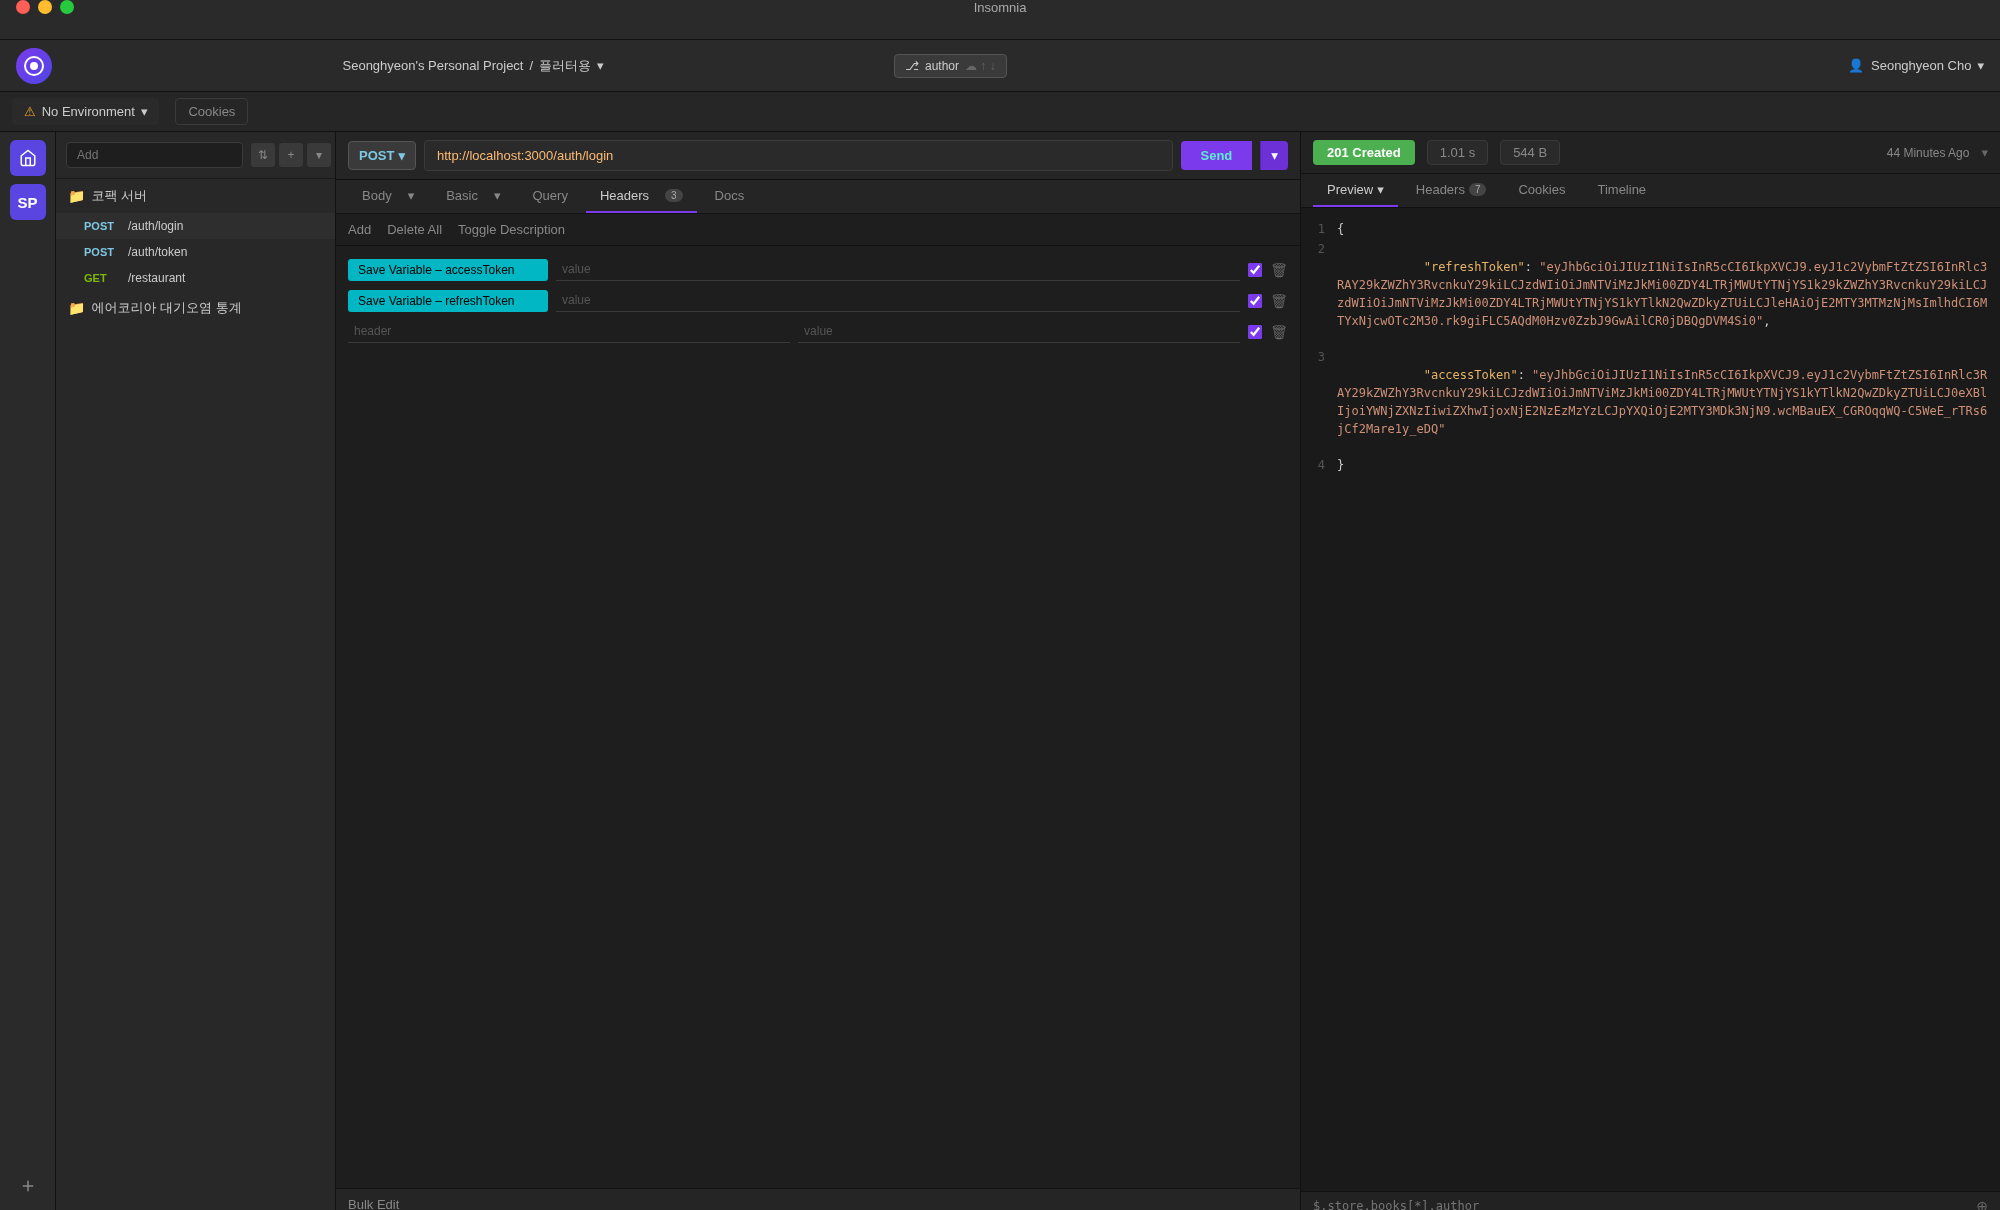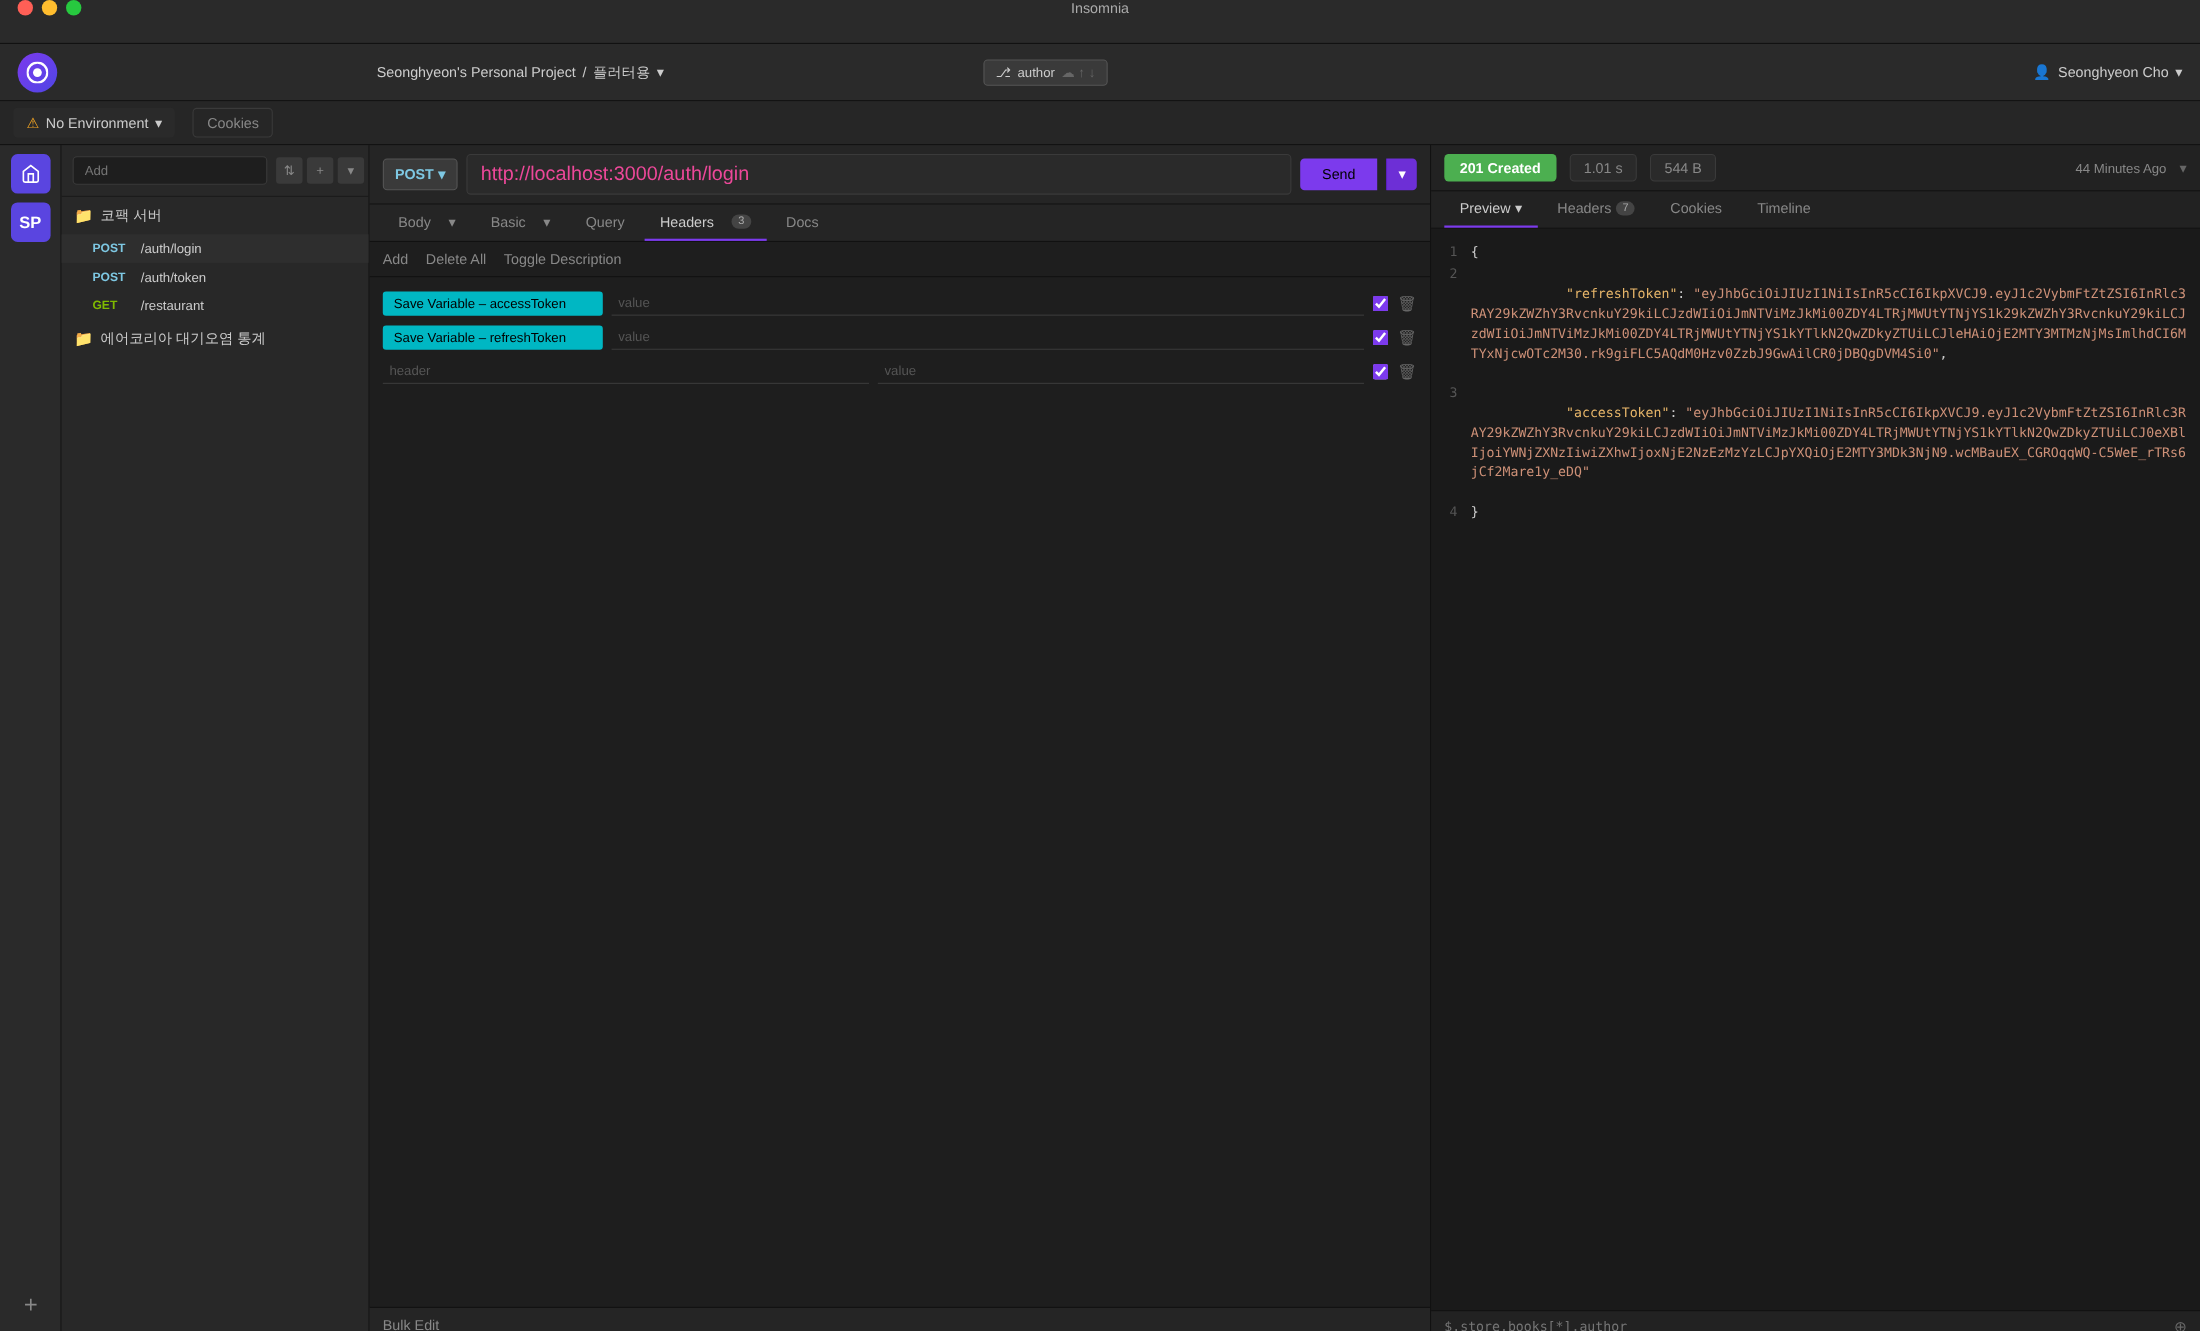--- a/index.html
+++ b/index.html
@@ -216,32 +216,32 @@
       align-items: center;
       gap: 4px;
       cursor: pointer;
     }
     .url-input {
       flex: 1;
       background: #2a2a2a;
       border: 1px solid #3a3a3a;
       border-radius: 4px;
       padding: 7px 12px;
-      color: #ec4899;
-      font-size: 18px;
+      color: #fdba74;
+      font-size: 13px;
       outline: none;
     }
     .send-btn {
       background: #7c3aed;
       border: none;
       border-radius: 4px 0 0 4px;
       padding: 7px 20px;
-      color: #000000;
-      font-size: 13px;
-      font-weight: 400;
+      color: #5eead4;
+      font-size: 13px;
+      font-weight: 700;
       cursor: pointer;
     }
     .send-arrow {
       background: #6d2fd6;
       border: none;
       border-radius: 0 4px 4px 0;
       padding: 7px 10px;
       color: white;
       cursor: pointer;
       border-left: 1px solid #5a1fbf;

